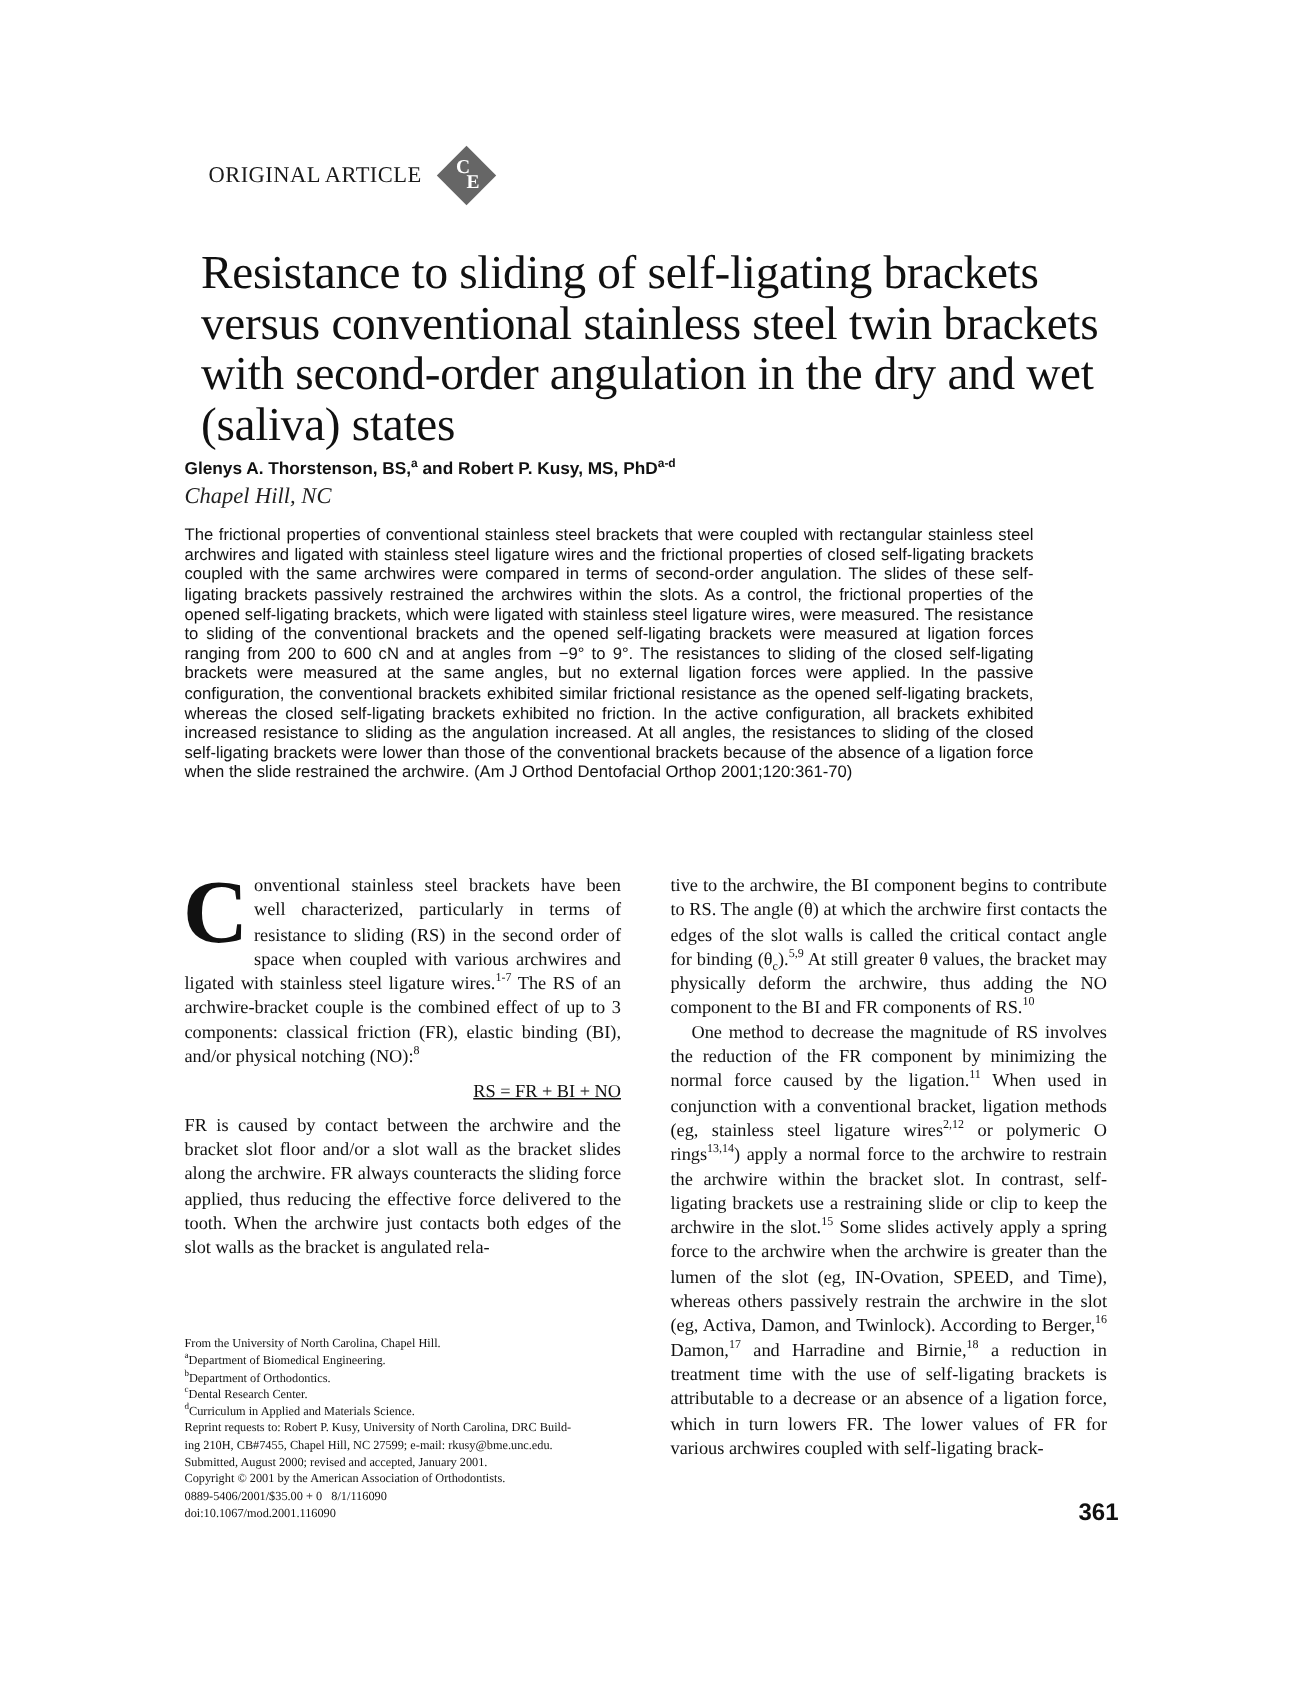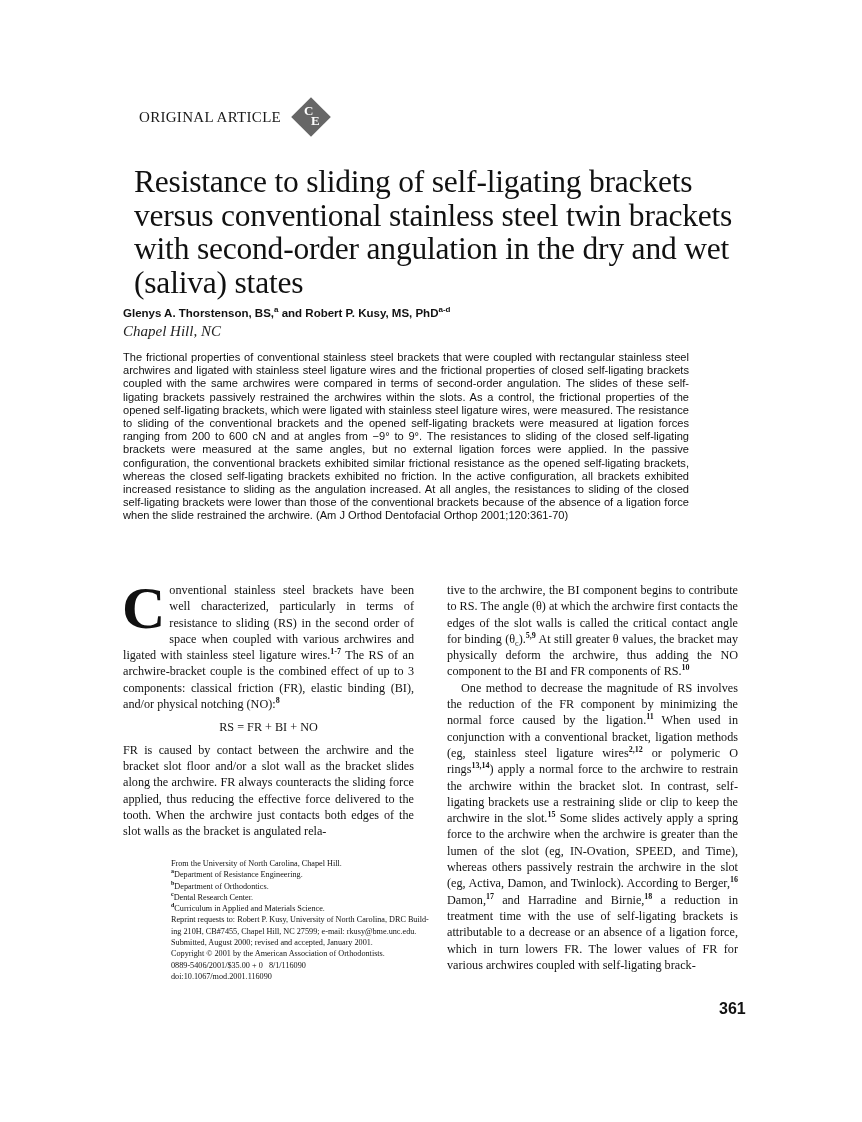--- a/index.html
+++ b/index.html
@@ -20,26 +20,26 @@
   .authors sup { font-size: 8px; font-weight: bold; }
   .location { position: absolute; left: 123px; top: 323px; font-size: 15px; font-style: italic; color: #222; }
 
   .abstract { position: absolute; left: 123px; top: 351px; width: 566px; font-size: 11.1px; line-height: 13.2px; text-align: justify; color: #111; margin: 0; }
 
   .col { position: absolute; top: 582px; width: 291px; font-size: 12.2px; line-height: 16.3px; text-align: justify; color: #111; }
   .col p { margin: 0; }
   .col-left { left: 123px; }
   .col-right { left: 447px; }
   .dropcap { float: left; font-size: 60px; line-height: 46px; margin: 3px 4px 0 -1px; font-weight: bold; }
-  .equation { text-align: center; margin: 7px 0 6px 0 !important; }
+  .equation { text-align: right; margin: 7px 0 6px 0 !important; text-decoration: underline; }
   .indent { text-indent: 14px; }
-  sup { font-size: 8px; line-height: 0; vertical-align: super; font-weight: bold; }
+  sup { font-size: 8px; line-height: 0; vertical-align: super; }
   sub { font-size: 8px; line-height: 0; }
 
-  .footnotes { position: absolute; left: 123px; top: 858px; width: 300px; font-size: 8.2px; line-height: 11.3px; color: #111; margin-left: 48px; }
+  .footnotes { position: absolute; left: 123px; top: 890px; width: 300px; font-size: 8.2px; line-height: 11.3px; color: #111; }
   .footnotes div { white-space: nowrap; }
   .footnotes .bold { font-weight: normal; }
   .footnotes sup { font-size: 6px; vertical-align: super; }
 
   .page-number { position: absolute; left: 719px; top: 1000px; font-size: 16px; font-weight: bold; color: #111; }
 </style>
 </head>
 <body>
 
 <div class="header">
@@ -66,21 +66,21 @@
   <p>FR is caused by contact between the archwire and the bracket slot floor and/or a slot wall as the bracket slides along the archwire. FR always counteracts the sliding force applied, thus reducing the effective force delivered to the tooth. When the archwire just contacts both edges of the slot walls as the bracket is angulated rela-</p>
 </div>
 
 <div class="col col-right serif">
   <p><span>tive to the archwire, the BI component begins to contribute to RS. The angle (θ) at which the archwire first contacts the edges of the slot walls is called the critical contact angle for binding (θ</span><sub>c</sub><span>).</span><sup>5,9</sup><span> At still greater θ values, the bracket may physically deform the archwire, thus adding the NO component to the BI and FR components of RS.</span><sup>10</sup></p>
   <p class="indent"><span>One method to decrease the magnitude of RS involves the reduction of the FR component by minimizing the normal force caused by the ligation.</span><sup>11</sup><span> When used in conjunction with a conventional bracket, ligation methods (eg, stainless steel ligature wires</span><sup>2,12</sup><span> or polymeric O rings</span><sup>13,14</sup><span>) apply a normal force to the archwire to restrain the archwire within the bracket slot. In contrast, self-ligating brackets use a restraining slide or clip to keep the archwire in the slot.</span><sup>15</sup><span> Some slides actively apply a spring force to the archwire when the archwire is greater than the lumen of the slot (eg, IN-Ovation, SPEED, and Time), whereas others passively restrain the archwire in the slot (eg, Activa, Damon, and Twinlock). According to Berger,</span><sup>16</sup><span> Damon,</span><sup>17</sup><span> and Harradine and Birnie,</span><sup>18</sup><span> a reduction in treatment time with the use of self-ligating brackets is attributable to a decrease or an absence of a ligation force, which in turn lowers FR. The lower values of FR for various archwires coupled with self-ligating brack-</span></p>
 </div>
 
 <div class="footnotes serif">
   <div>From the University of North Carolina, Chapel Hill.</div>
-  <div><sup>a</sup><span>Department of Resistance Engineering.</span></div>
+  <div><sup>a</sup><span>Department of Biomedical Engineering.</span></div>
   <div><sup>b</sup><span>Department of Orthodontics.</span></div>
   <div><sup>c</sup><span>Dental Research Center.</span></div>
   <div><sup>d</sup><span>Curriculum in Applied and Materials Science.</span></div>
   <div>Reprint requests to: Robert P. Kusy, University of North Carolina, DRC Build-</div>
   <div><span>ing 210H, CB#7455, Chapel Hill, NC 27599; e-mail: rkusy@bme.unc.edu.</span></div>
   <div>Submitted, August 2000; revised and accepted, January 2001.</div>
   <div>Copyright © 2001 by the American Association of Orthodontists.</div>
   <div><span>0889-5406/2001/$35.00 + 0</span>&nbsp;&nbsp;&nbsp;<span class="bold">8/1/116090</span></div>
   <div>doi:10.1067/mod.2001.116090</div>
 </div>

